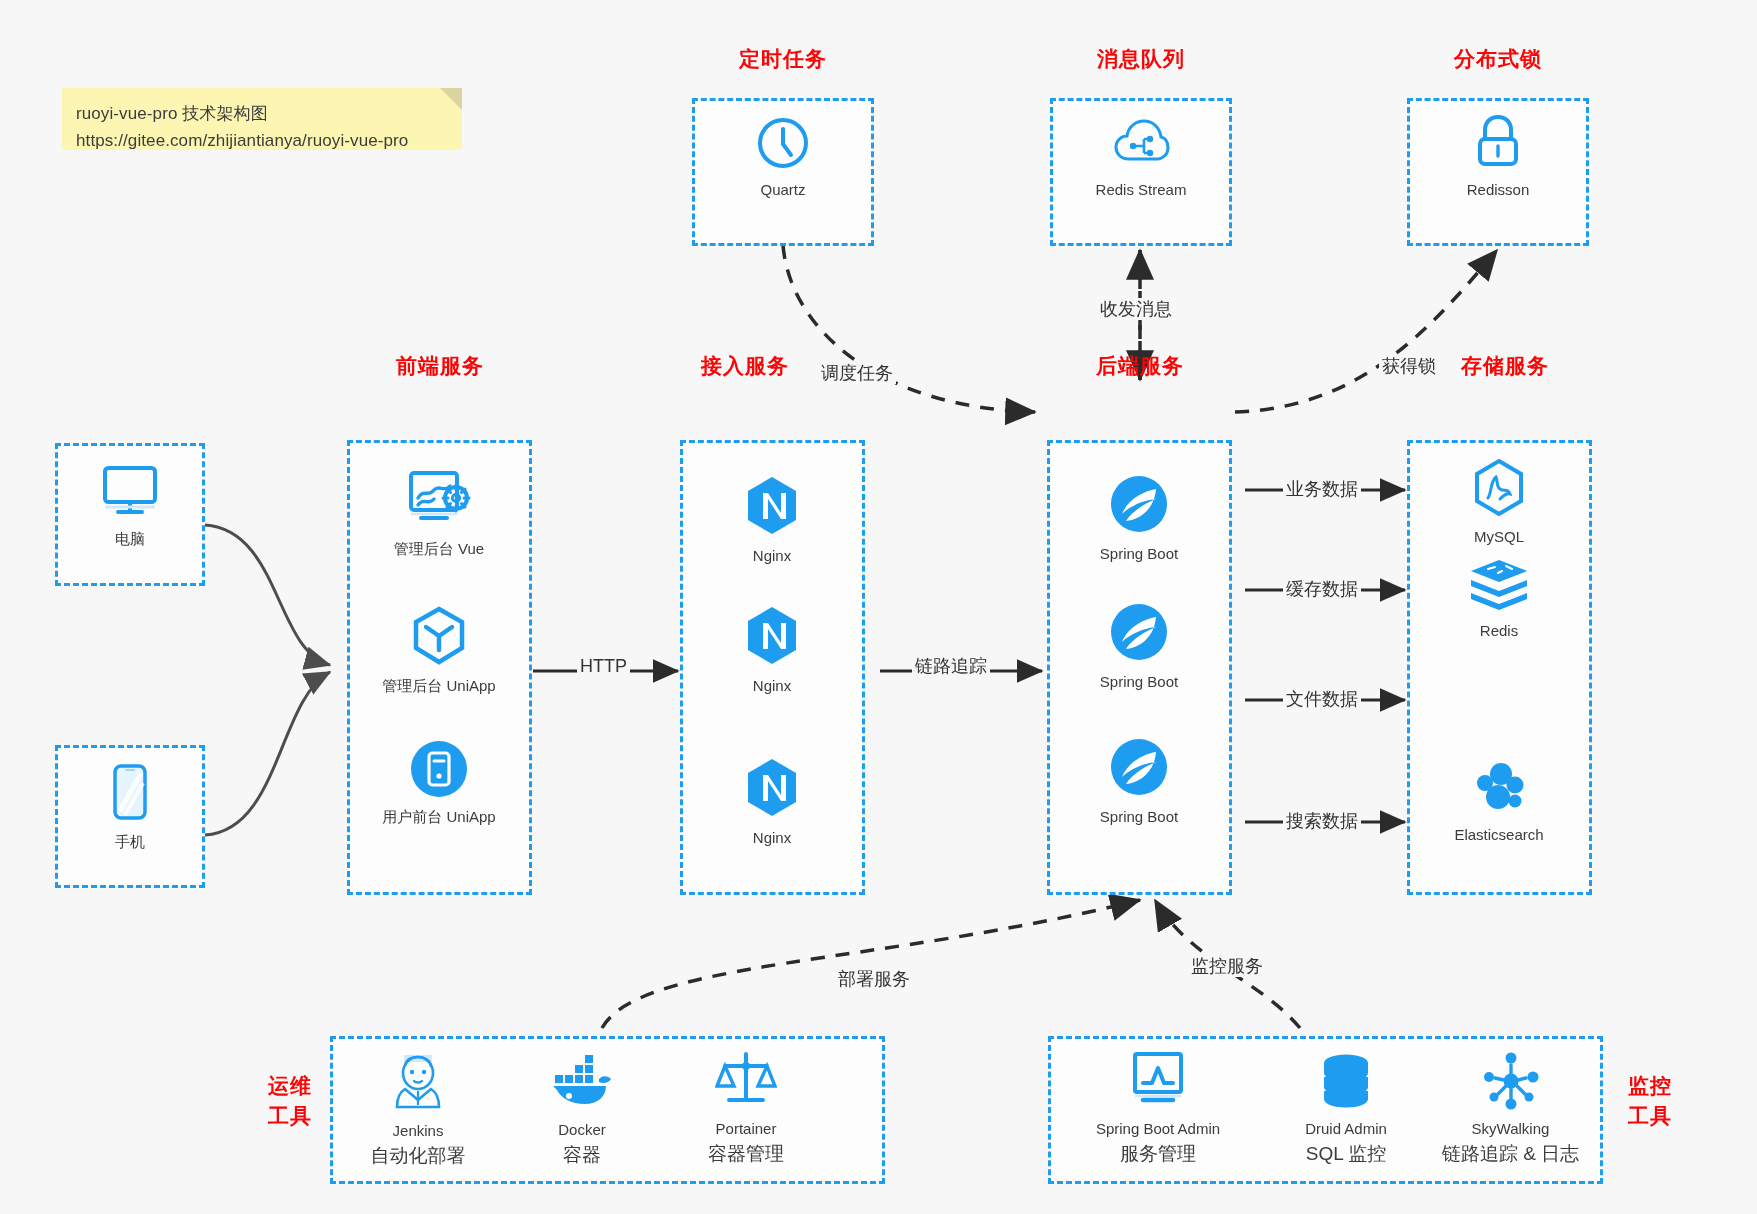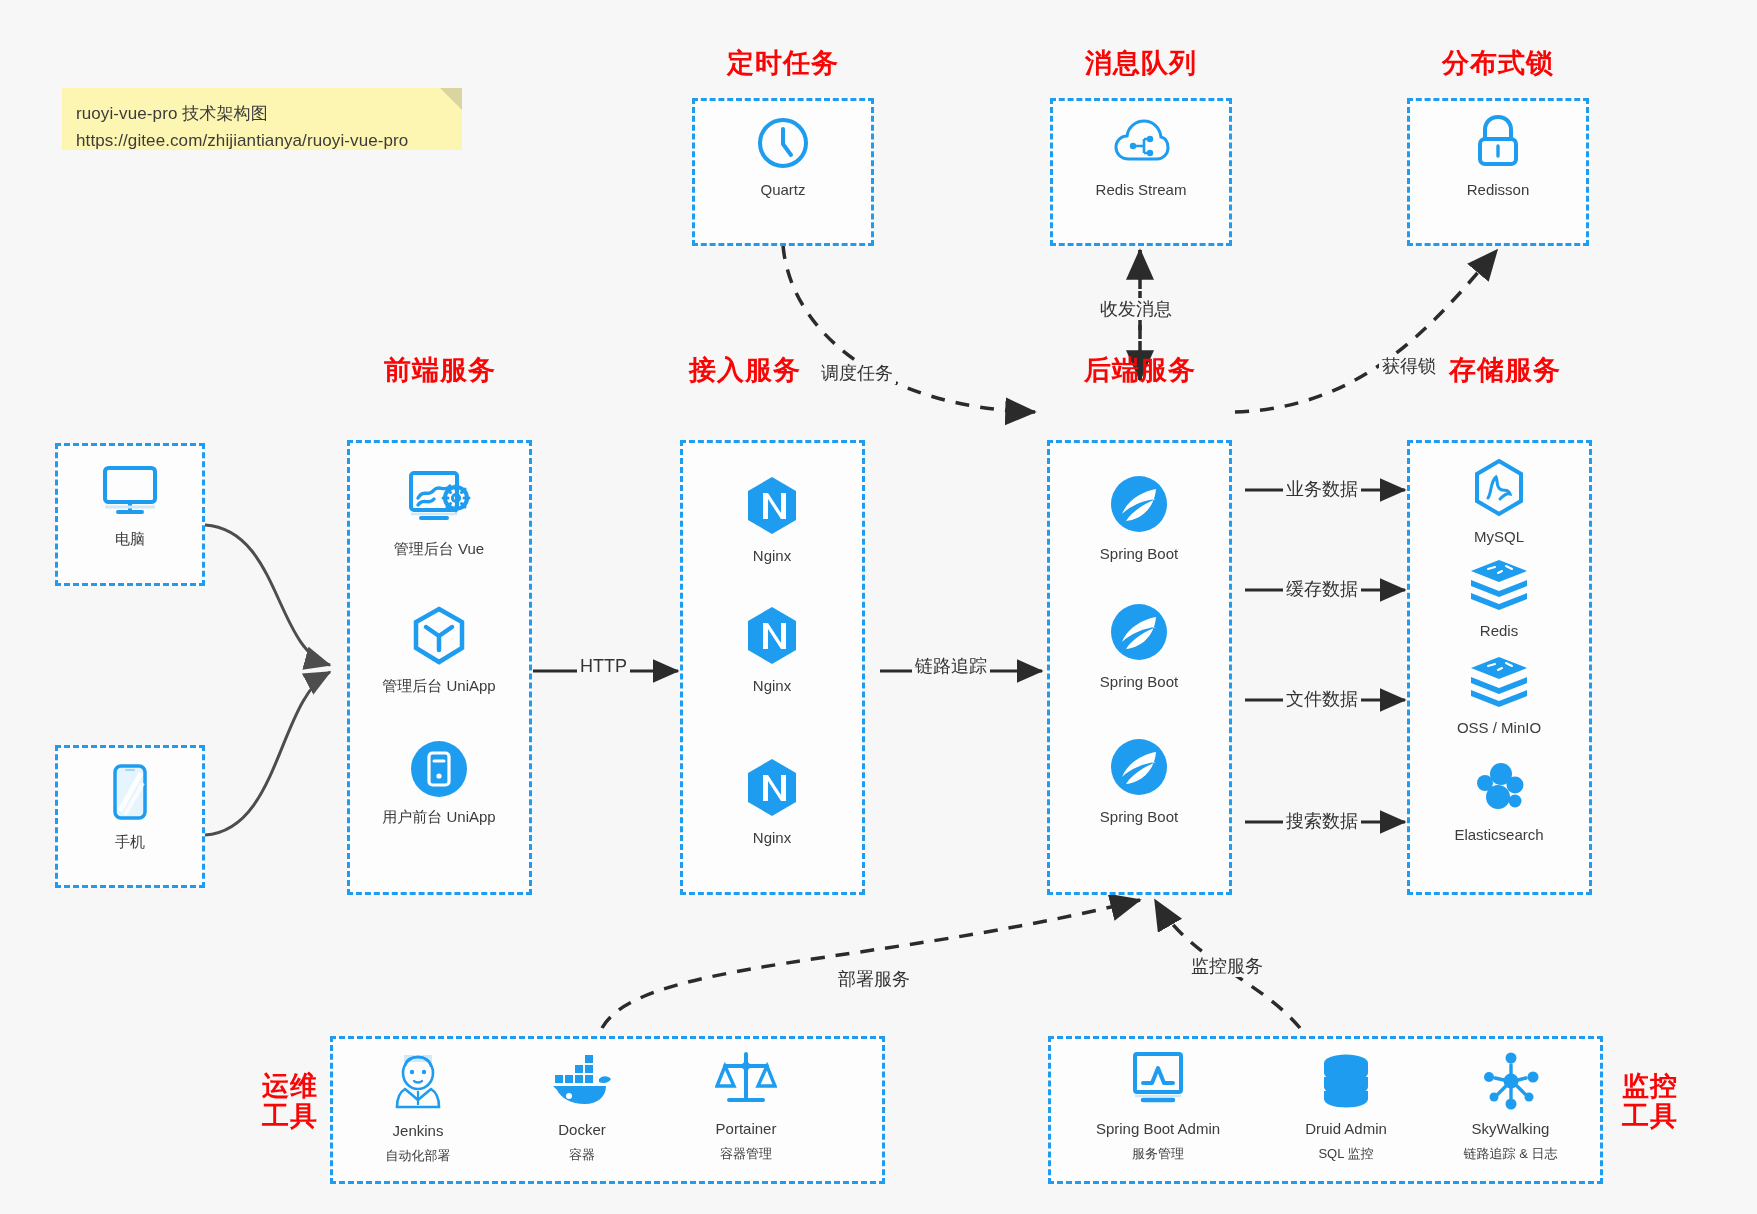--- a/index.html
+++ b/index.html
@@ -22,21 +22,21 @@
     letter-spacing:0.1px;
   }
   .note .fold{
     position:absolute;right:0;top:0;width:0;height:0;
     border-left:22px solid transparent;border-top:22px solid #d9d4a0;
   }
   .note span{display:block;white-space:nowrap;}
 
   
   .glabel{
-    position:absolute;color:#fa0505;font-weight:bold;font-size:27px;
+    position:absolute;color:#fa0505;font-weight:bold;font-size:21px;
     white-space:nowrap;text-align:center;letter-spacing:1px;
   }
   .glabel.stack{line-height:30px;}
 
   
   .box{
     position:absolute;box-sizing:border-box;
     border:3px dashed #1e9cf0;
     background:#fdfdfd;
   }
@@ -44,21 +44,21 @@
   
   .node{
     position:absolute;display:flex;flex-direction:column;
     align-items:center;justify-content:flex-start;
     width:150px;
   }
   .node .cap{
     margin-top:6px;font-size:15px;color:#3c3c3c;white-space:nowrap;
     text-align:center;line-height:25px;
   }
-  .node .cap2{font-size:13px;color:#3c3c3c;white-space:nowrap;line-height:25px;}
+  .node .cap2{font-size:19px;color:#3c3c3c;white-space:nowrap;line-height:25px;}
   .ico{display:block;}
 
   
   .elabel{
     position:absolute;font-size:18px;color:#333;background:#f7f7f7;
     padding:0 3px;white-space:nowrap;line-height:22px;
   }
 </style>
 </head>
 <body>
@@ -260,29 +260,20 @@
   <div class="node" style="left:1424px;top:558px;">
     <svg class="ico" width="62" height="54" viewBox="0 0 62 54">
       <path d="M31 2 L59 13 L31 24 L3 13 Z" fill="#1e9cf0"></path>
       <path d="M3 22 L31 33 L59 22 L59 28 L31 39 L3 28 Z" fill="#1e9cf0"></path>
       <path d="M3 35 L31 46 L59 35 L59 41 L31 52 L3 41 Z" fill="#1e9cf0"></path>
       <path d="M20 11 L27 9 M38 8 L44 11 M30 15 L34 13" stroke="#ffffff" stroke-width="2" stroke-linecap="round"></path>
     </svg>
     <div class="cap">Redis</div>
   </div>
 
-  <div class="node" style="left:1424px;top:655px;">
-    <svg class="ico" width="62" height="54" viewBox="0 0 62 54">
-      <path d="M31 2 L59 13 L31 24 L3 13 Z" fill="#1e9cf0"></path>
-      <path d="M3 22 L31 33 L59 22 L59 28 L31 39 L3 28 Z" fill="#1e9cf0"></path>
-      <path d="M3 35 L31 46 L59 35 L59 41 L31 52 L3 41 Z" fill="#1e9cf0"></path>
-      <path d="M20 11 L27 9 M38 8 L44 11 M30 15 L34 13" stroke="#ffffff" stroke-width="2" stroke-linecap="round"></path>
-    </svg>
-    <div class="cap">OSS / MinIO</div>
-  </div>
 
   <div class="node" style="left:1424px;top:760px;">
     <svg class="ico" width="58" height="56" viewBox="0 0 58 56">
       <circle cx="31" cy="14" r="11" fill="#1e9cf0"></circle>
       <circle cx="15" cy="23" r="8" fill="#1e9cf0"></circle>
       <circle cx="45" cy="25" r="8.5" fill="#1e9cf0"></circle>
       <circle cx="28" cy="37" r="12" fill="#1e9cf0"></circle>
       <circle cx="45" cy="41" r="6.5" fill="#1e9cf0"></circle>
     </svg>
     <div class="cap">Elasticsearch</div>

